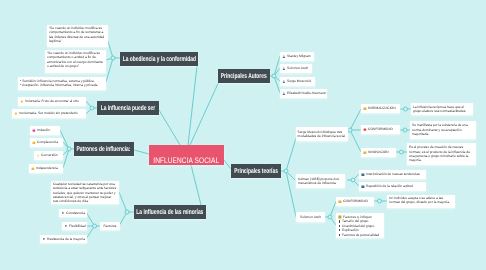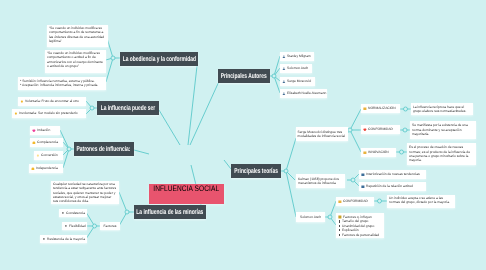--- a/index.html
+++ b/index.html
@@ -11,22 +11,22 @@
   svg#links{position:absolute;left:0;top:0;width:486px;height:270px;}
   .node{position:absolute;box-sizing:border-box;}
 
   
   .dark{background:#414b52;color:#fff;display:flex;align-items:center;
         justify-content:center;box-shadow:0 1px 2px rgba(255,255,255,.55);}
   .dark .tx{white-space:nowrap;font-weight:bold;font-size:7px;
             transform:scaleX(.70);transform-origin:center center;display:block;}
 
   
-  .center{background:#e8546e;color:#000000;display:flex;align-items:flex-start;
-          justify-content:center;box-shadow:0 1px 3px rgba(255,255,255,.5);margin-top:39px;}
+  .center{background:#e8546e;color:#ffffff;display:flex;align-items:flex-end;
+          justify-content:center;box-shadow:0 1px 3px rgba(255,255,255,.5);}
   .center .tx{white-space:nowrap;font-size:8px;letter-spacing:.1px;
               transform:scaleX(.82);transform-origin:center;display:block;}
 
   
   .leaf{background:#fff;color:#343434;display:flex;align-items:center;
         padding:1.2px 2px;overflow:hidden;box-shadow:0 1px 2px rgba(255,255,255,.6);}
   .leaf.top{align-items:flex-start;}
   .leaf .tx{font-size:3.3px;line-height:4.2px;display:block;-webkit-font-smoothing:antialiased;}
   .leaf.one .tx{white-space:nowrap;}
   .leaf.col{display:block;}

